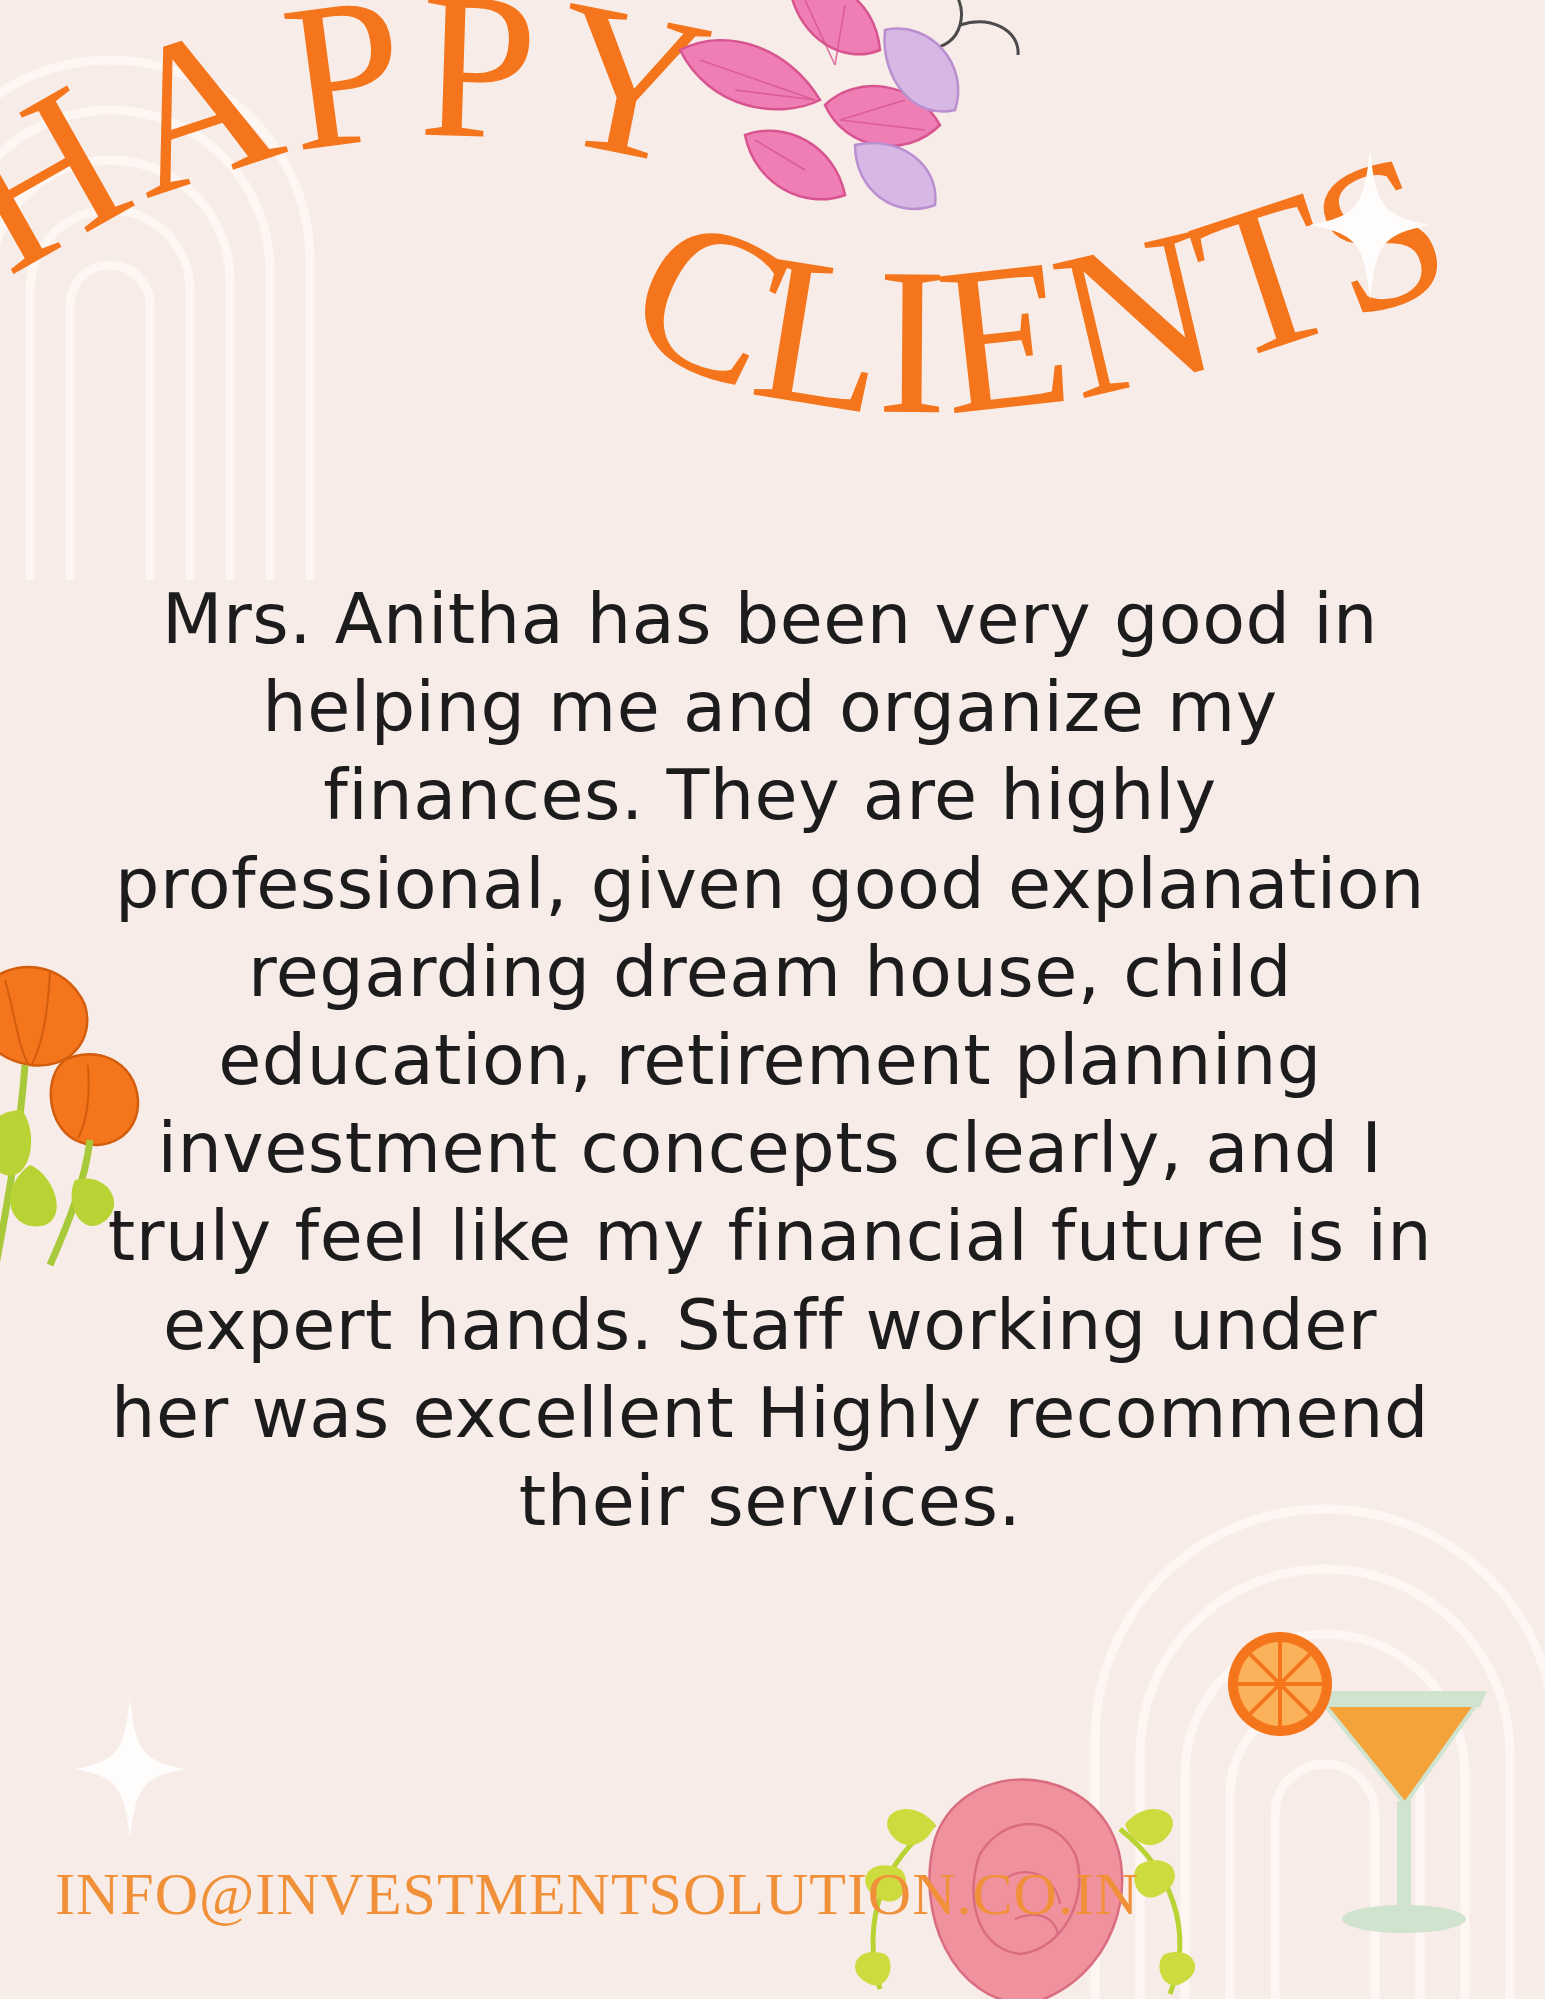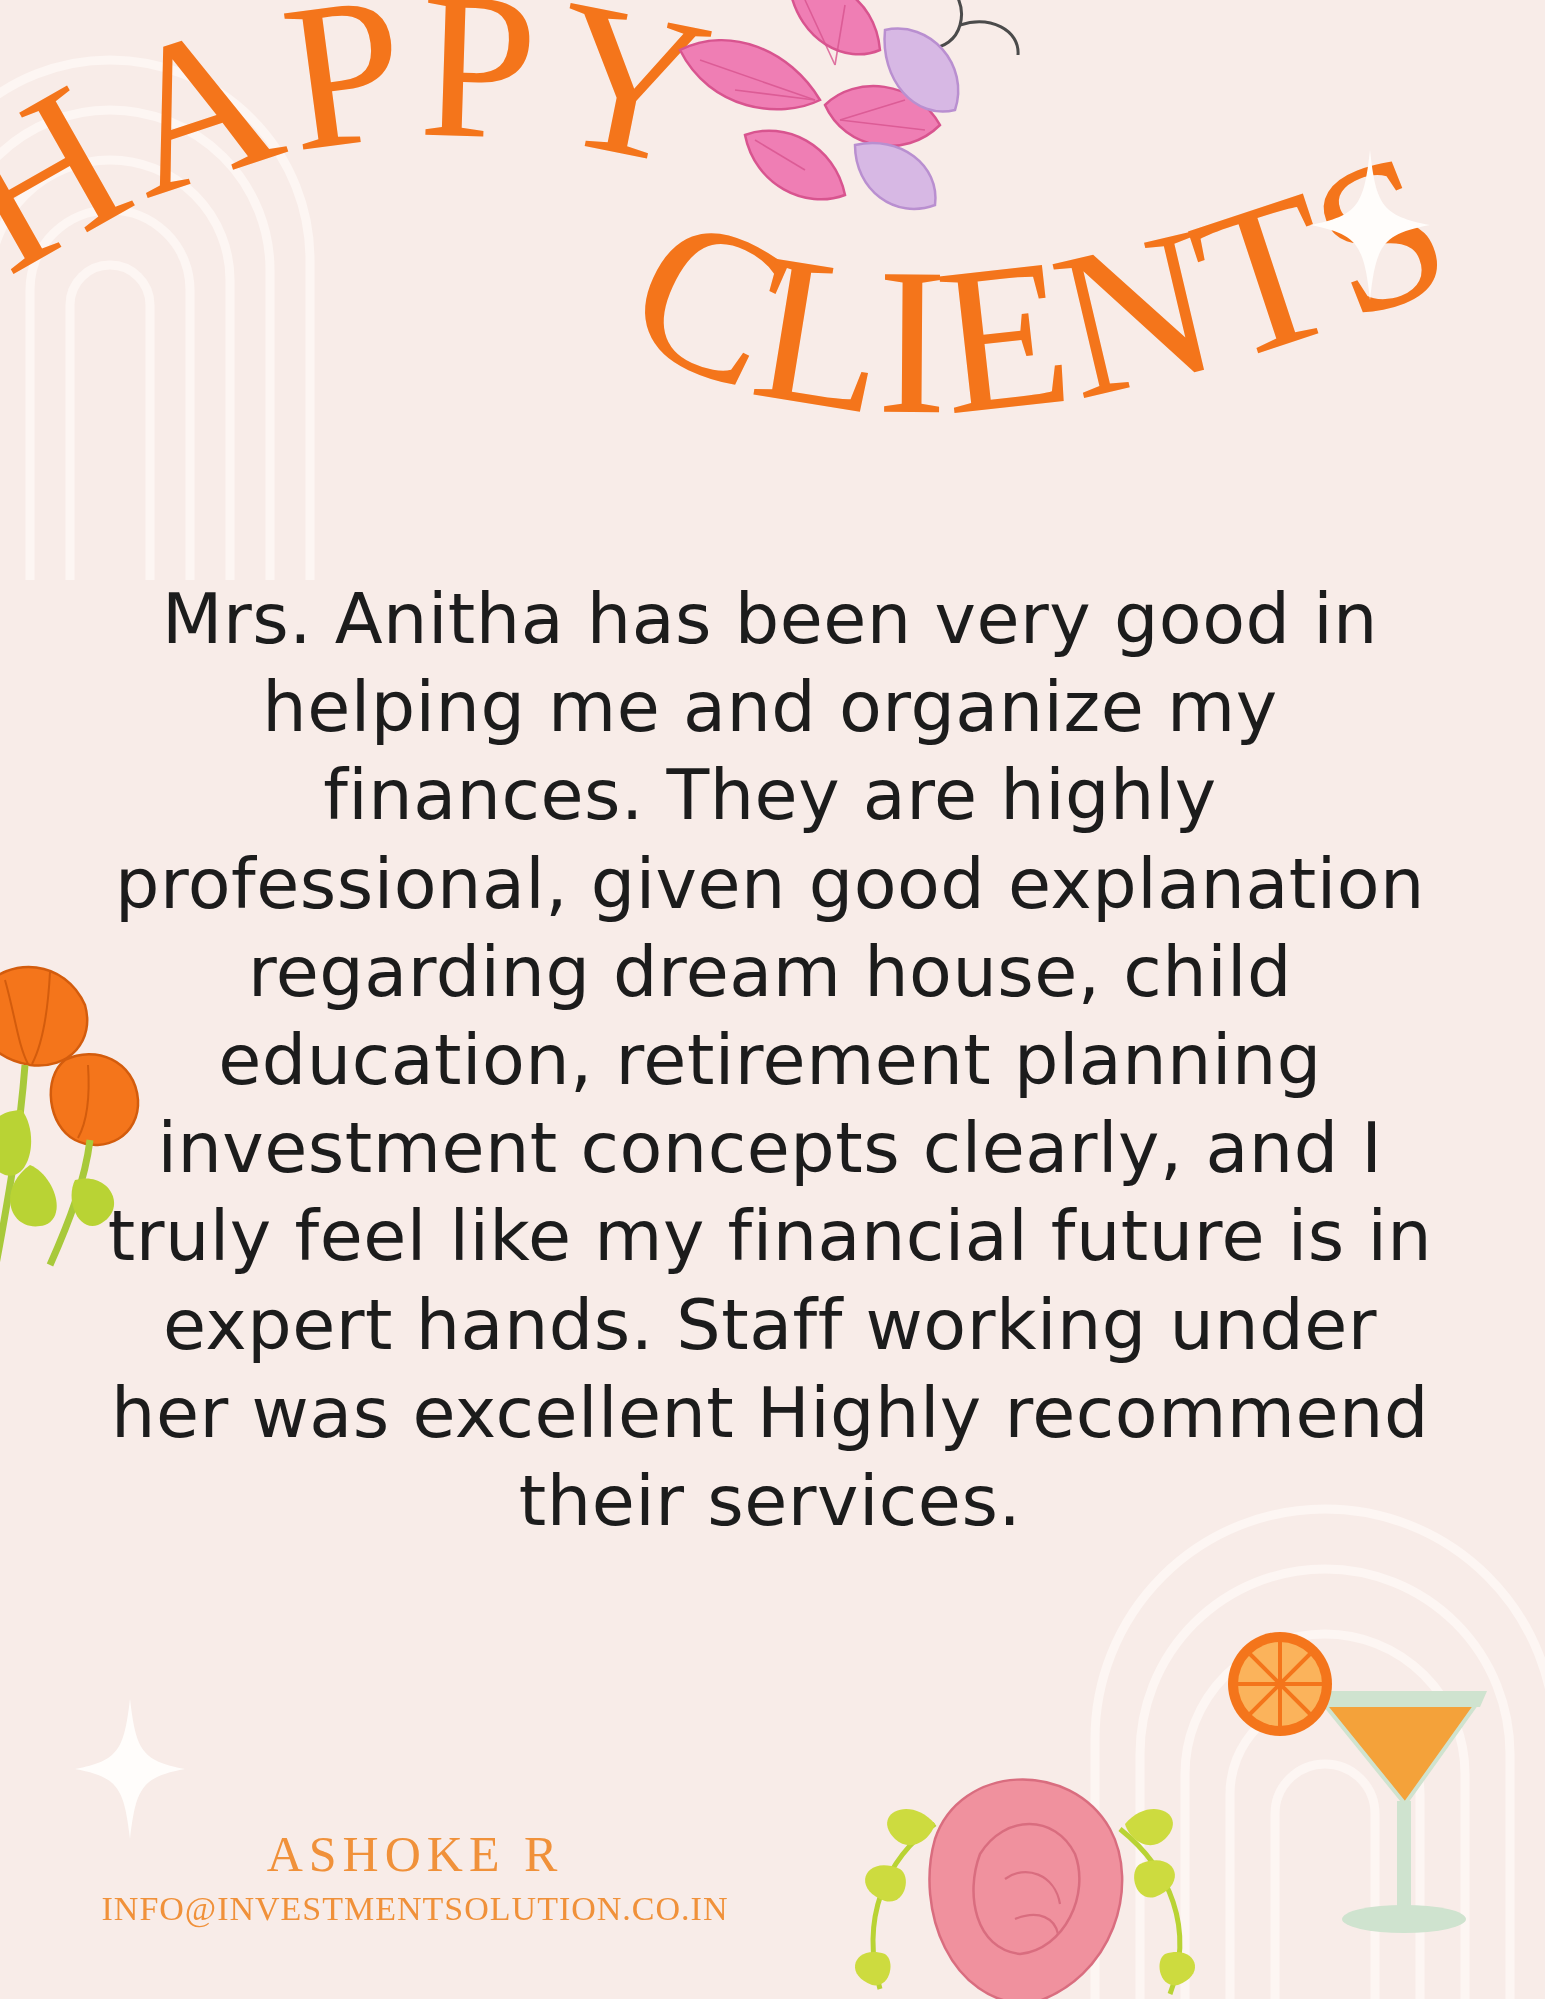--- a/index.html
+++ b/index.html
@@ -62,21 +62,21 @@
     color: #f0913a;
     font-family: "Liberation Serif", serif;
   }
   .sign-name {
     font-size: 50px;
     letter-spacing: 6px;
     line-height: 1.1;
   }
   .sign-mail {
     margin-top: 8px;
-    font-size: 34px;
+    font-size: 60px;
     letter-spacing: 1px;
     line-height: 1.1;
   }
 
   
   .sparkle {
     position: absolute;
     pointer-events: none;
   }
 
@@ -220,17 +220,16 @@
     </g>
     <g fill="none" stroke="#d96d7f" stroke-width="2.2">
       <path d="M165 160 C185 145 215 155 220 185"></path>
       <path d="M175 200 C200 190 215 200 218 215"></path>
     </g>
   </svg>
 
   <div class="testimonial">Mrs. Anitha has been very good in helping me and organize my finances. They are highly professional, given good explanation regarding dream house, child education, retirement planning investment concepts clearly, and I truly feel like my financial future is in expert hands. Staff working under her was excellent Highly recommend their services.</div>
 
   <div class="sign-block">
-    <div class="sign-name">ASHOKE R</div>
     <div class="sign-mail">INFO@INVESTMENTSOLUTION.CO.IN</div>
   </div>
 
 </div>
 
 </body></html>

